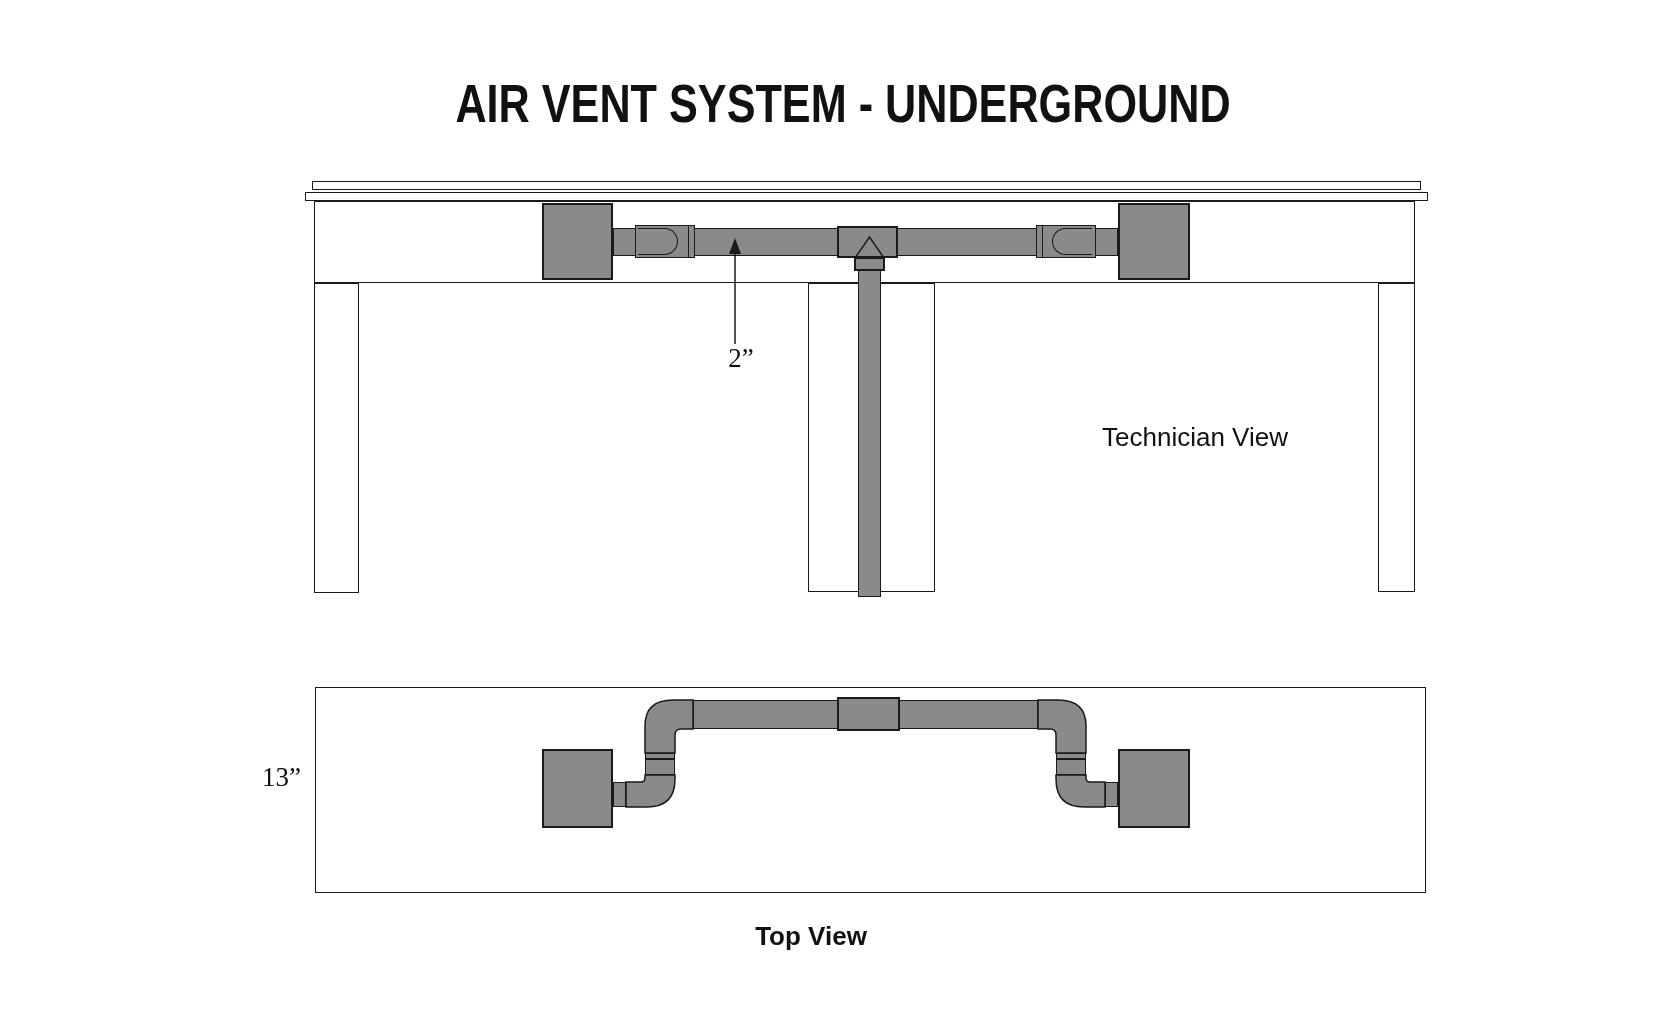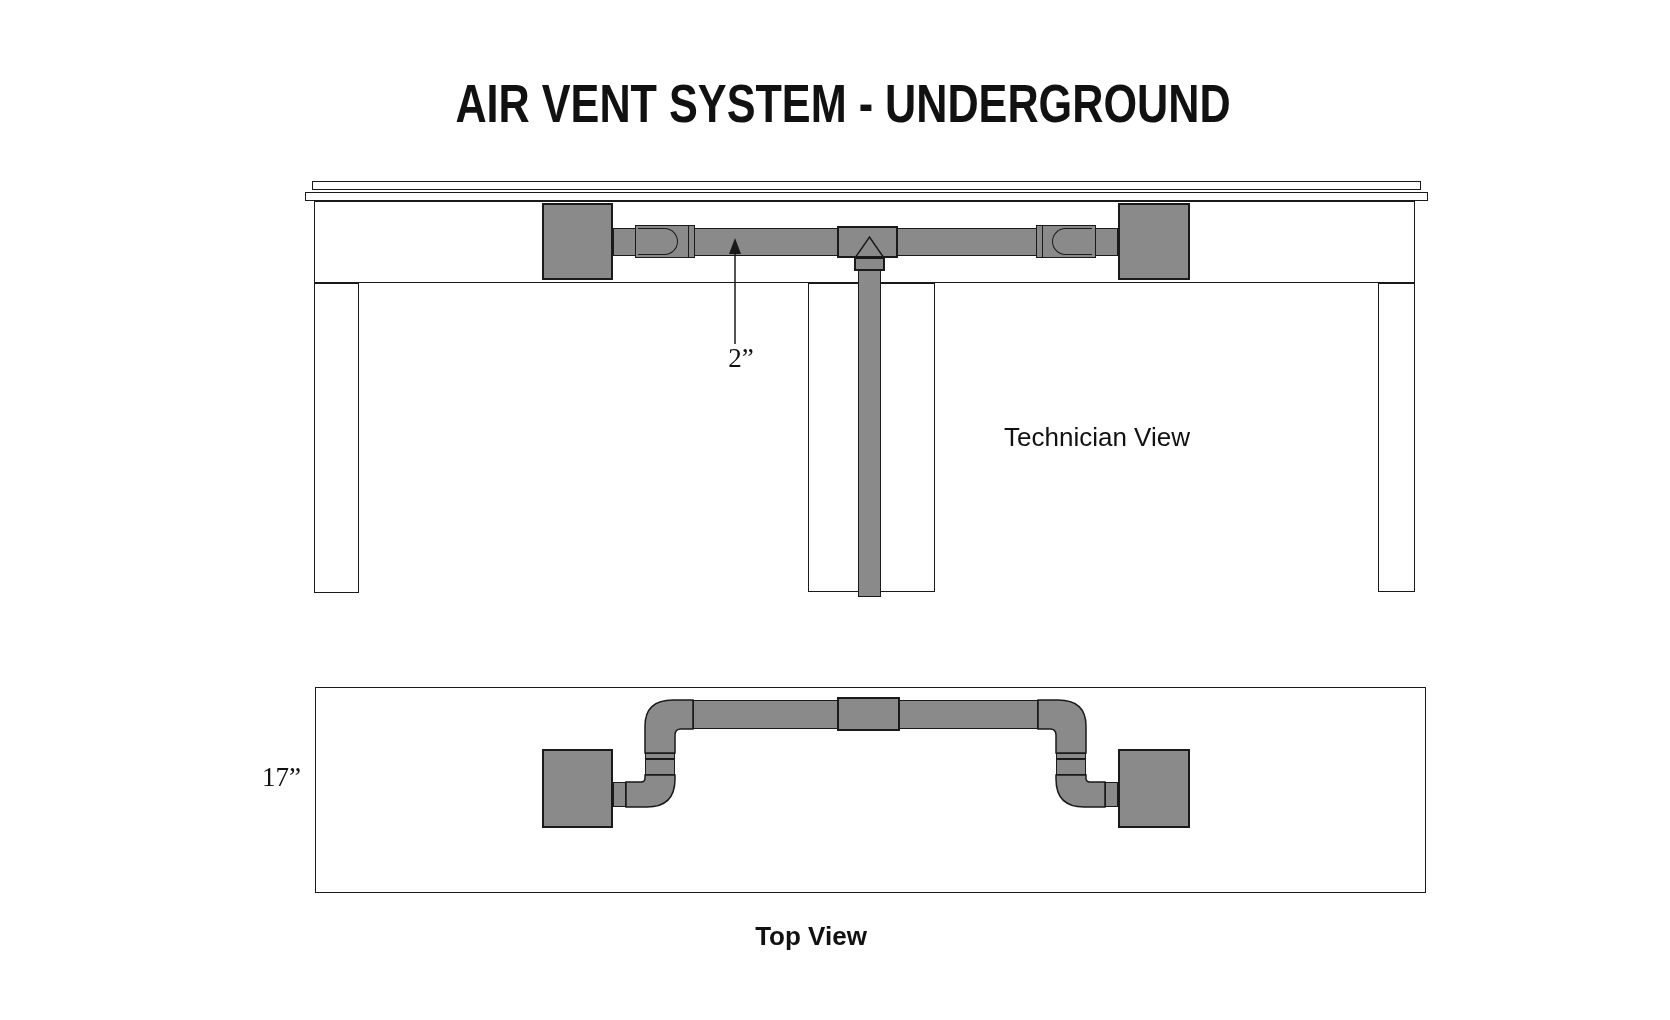--- a/index.html
+++ b/index.html
@@ -85,28 +85,28 @@
       <rect x="18" y="32" width="29" height="12" class="duct-path" style="stroke-width:2px;"></rect>
       <path d="M18,32 L32.5,11 L47,32" class="thin-line"></path>
     </svg>
 
     <svg class="abs" style="left:723px;top:232px;" width="24" height="116" viewBox="0 0 24 116">
       <line x1="12" y1="20" x2="12" y2="112" stroke="#1a1a1a" stroke-width="1.5"></line>
       <polygon points="12,6 6,22 18,22" fill="#1a1a1a"></polygon>
     </svg>
     <div class="abs dim-label" style="left:741px;top:343px;transform:translateX(-50%);">2”</div>
 
-    <div class="abs view-label" style="left:1004px;top:422px;">Technician View</div>
+    <div class="abs view-label" style="left:1102px;top:422px;">Technician View</div>
   </div>
 
   <div>
 
     <div class="abs white-part" style="left:315px;top:687px;width:1111px;height:206px;"></div>
 
-    <div class="abs dim-label" style="left:262px;top:762px;">17”</div>
+    <div class="abs dim-label" style="left:262px;top:762px;">13”</div>
 
     <div class="abs duct" style="left:693px;top:700px;width:345px;height:29px;"></div>
 
     <div class="abs duct" style="left:837px;top:697px;width:63px;height:34px;border-width:2px;"></div>
 
     <svg class="abs" style="left:645px;top:698px;" width="48" height="55" viewBox="0 0 48 55">
       <path d="M0,55 L0,28 Q0,2 28,2 L48,2 L48,31 L36,31 Q30,31 30,37 L30,55 Z" class="duct-path"></path>
     </svg>
 
     <div class="abs duct" style="left:645px;top:753px;width:30px;height:6px;"></div>

